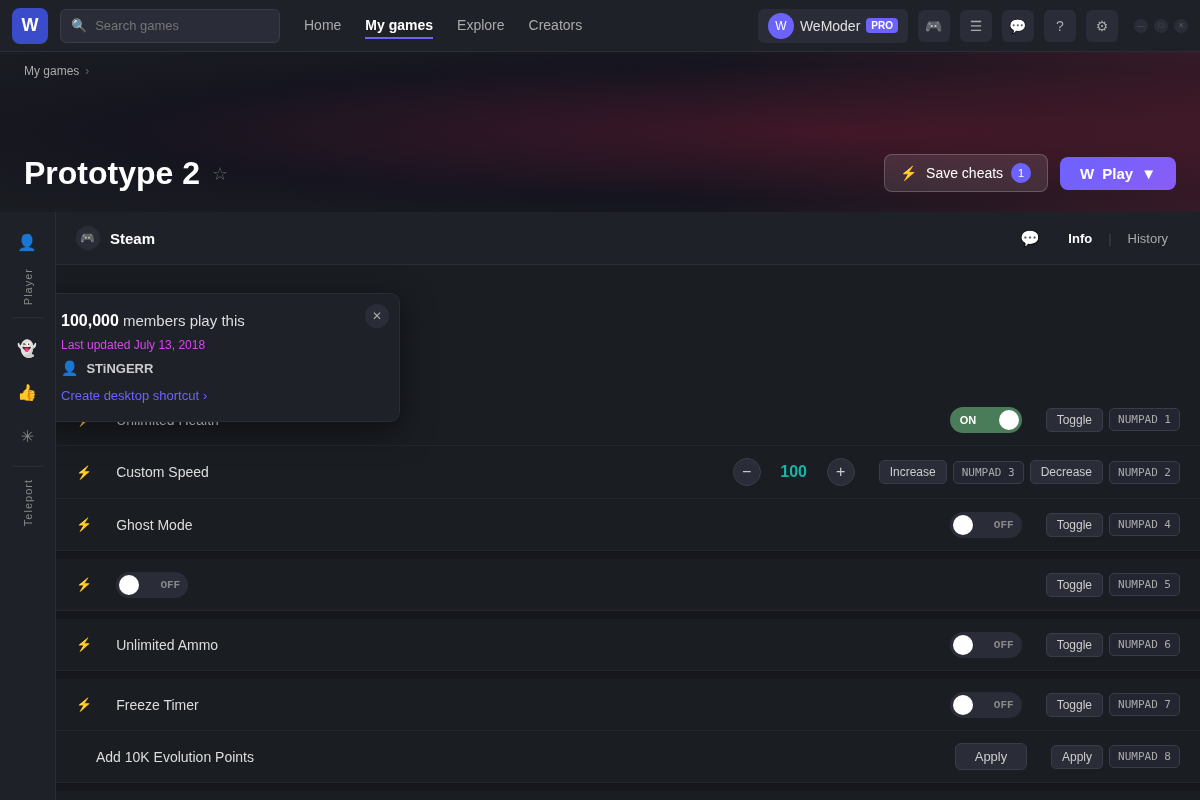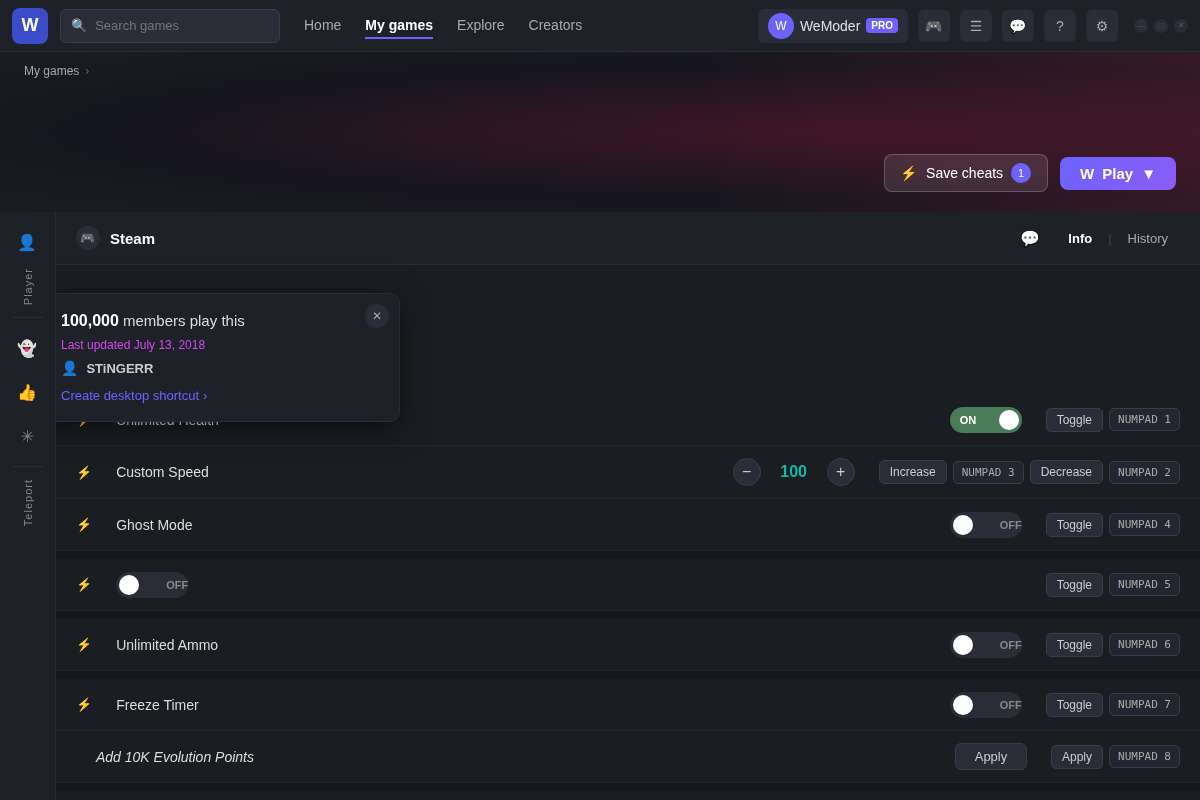--- a/index.html
+++ b/index.html
@@ -383,21 +383,21 @@
     }
     .toggle-switch.off {
       background: #2a2d38;
     }
     .toggle-label {
       font-size: 11px;
       font-weight: 700;
       position: absolute;
     }
     .toggle-switch.on .toggle-label { left: 10px; color: #fff; }
-    .toggle-switch.off .toggle-label { right: 0; color: #888; }
+    .toggle-switch.off .toggle-label { right: 8px; color: #888; font-family: Liberation Mono, monospace; }
     .toggle-thumb {
       width: 20px;
       height: 20px;
       border-radius: 50%;
       background: white;
       position: absolute;
     }
     .toggle-switch.on .toggle-thumb { right: 3px; }
     .toggle-switch.off .toggle-thumb { left: 3px; }
 
@@ -578,20 +578,24 @@
   </div>
 </div>
 
 <div class="hero">
   <div class="hero-bg"></div>
   <div class="hero-overlay"></div>
   <div class="breadcrumb">
     <span>My games</span>
     <span class="breadcrumb-sep">›</span>
   </div>
+  <div class="hero-title">
+    <span class="game-title">Prototype 2</span>
+    <span class="star-icon">☆</span>
+  </div>
   <div class="hero-actions">
     <div class="save-cheats-btn">
       <span style="color:#6c63ff">⚡</span>
       <span>Save cheats</span>
       <span class="count-badge">1</span>
     </div>
     <div class="play-btn">
       <span>W</span>
       <span>Play</span>
       <span>▼</span>
@@ -731,21 +735,21 @@
           <span class="toggle-label">OFF</span>
           <span class="toggle-thumb"></span>
         </div>
         <div class="keybind-area">
           <span class="kbd-action">Toggle</span>
           <span class="kbd-key">NUMPAD 7</span>
         </div>
       </div>
 
       <div class="cheat-row">
-        <span class="cheat-name" style="padding-left:20px;font-style:italic;">Add 10K Evolution Points</span>
+        <span class="cheat-name" style="padding-left:20px;">Add 10K Evolution Points</span>
         <div class="apply-btn">Apply</div>
         <div class="keybind-area">
           <span class="kbd-action">Apply</span>
           <span class="kbd-key">NUMPAD 8</span>
         </div>
       </div>
 
       <div class="section-gap"></div>
 
       <div class="cheat-row">

